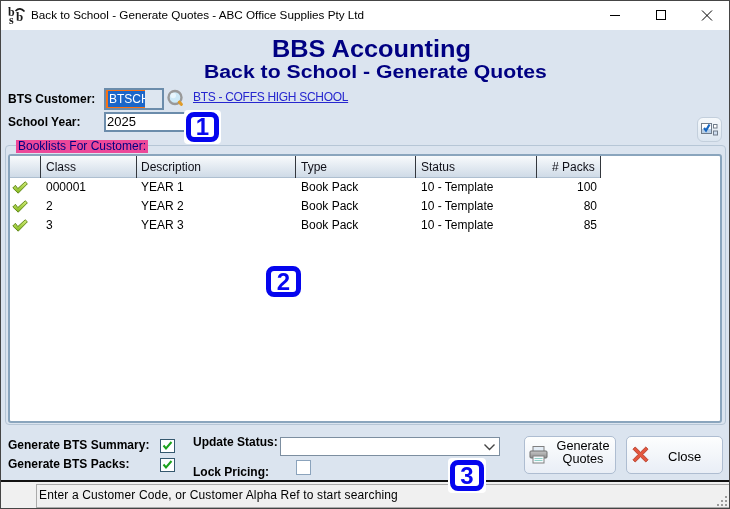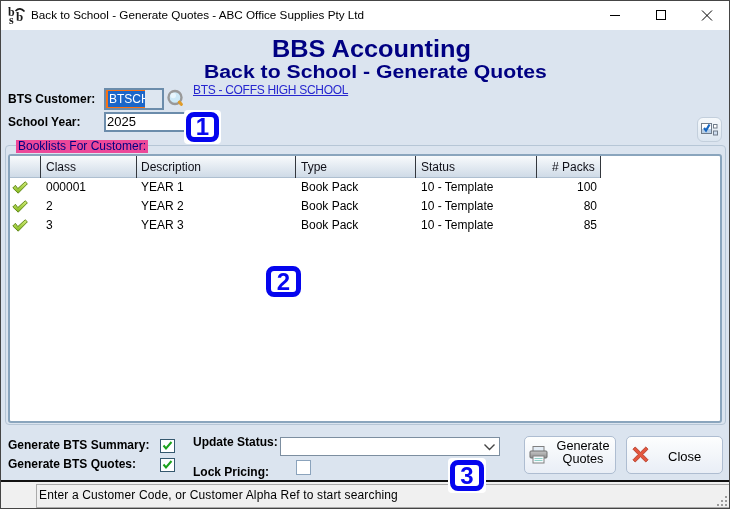--- a/index.html
+++ b/index.html
@@ -9,21 +9,21 @@
   .titlebar { position:absolute; left:1px; top:1px; width:728px; height:29px; background:#fff; }
   .title-text { position:absolute; left:31px; top:0; height:29px; line-height:29px; font-size:11.7px; color:#000; }
   .content { position:absolute; left:1px; top:30px; width:728px; height:450px; background:#dbe4ef; }
   .h1 { position:absolute; left:272px; top:38px; height:23px; line-height:23px; font-size:23px; font-weight:bold; color:#000082; transform:scaleX(1.102); transform-origin:0 0; white-space:nowrap; }
   .h2 { position:absolute; left:204px; top:63px; height:18px; line-height:18px; font-size:18px; font-weight:bold; color:#000082; transform:scaleX(1.178); transform-origin:0 0; white-space:nowrap; }
   .lbl { position:absolute; font-size:12px; font-weight:bold; color:#000; line-height:14px; }
   .field1 { position:absolute; left:104px; top:88px; width:60px; height:22px; border:2px solid #6b8cab; background:#f97316;padding-left:48px; }
   .sel { position:absolute; left:2px; top:1px; width:49px; height:16px; line-height:16px; background:#1b66c9; color:#fff; font-size:12px; padding:0 0 0 1px; overflow:hidden; }
   .caret { position:absolute; left:51px; top:1px; width:2px; height:16px; background:#e8820e; }
   .lens-zone { position:absolute; right:0; top:0; width:17px; height:18px; background:#dde6f0; }
-  .link { position:absolute; left:193px; top:83px; font-size:12px; letter-spacing:-0.3px; color:#2626cf; text-decoration:underline; line-height:14px; }
+  .link { position:absolute; left:193px; top:90px; font-size:12px; letter-spacing:-0.3px; color:#2626cf; text-decoration:underline; line-height:14px; }
   .field2 { position:absolute; left:104px; top:112px; width:82px; height:20px; border:2px solid #6b8cab; background:#fff; font-size:13px; color:#000; line-height:15px; padding-left:1px; }
   .minibtn { position:absolute; left:697px; top:117px; width:25px; height:25px; border:1px solid #c3cfdc; border-radius:6px; background:linear-gradient(#f6f9fc,#dce6f0); }
   .marker { position:absolute; background:#fff; padding:2px; border-radius:4px; }
   .marker .inner { border:5px solid #0505ee; border-radius:8px; background:#fff; width:100%; height:100%; display:flex; align-items:center; justify-content:center; font-size:24px; font-weight:bold; color:#0808f0; font-family:"Liberation Sans",sans-serif; }
   .grouplabel { position:absolute; left:16px; top:140px; font-size:12px; line-height:13px; color:#000082; background:#ec4899; padding:0 2px; z-index:2; }
   .groupbox { position:absolute; left:5px; top:145px; width:721px; height:280px; border:1px solid #b6c6d6; border-radius:4px; }
   .table { position:absolute; left:8px; top:154px; width:714px; height:269px; background:#fff; border:2px solid #8aa5bd; border-radius:3px; }
   .thead { position:absolute; left:10px; top:156px; width:591px; height:22px; background:linear-gradient(#f8fafc,#cfdbe7); border-bottom:1px solid #aebfd0; }
   .th { position:absolute; top:158px; height:19px; line-height:19px; font-size:12px; color:#101018; }
   .vsep { position:absolute; top:156px; width:1px; height:22px; background:#33373d; }
@@ -120,21 +120,21 @@
   <div class="cell" style="left:301px;top:197px">Book Pack</div>
   <div class="cell" style="left:421px;top:197px">10 - Template</div>
   <div class="cell" style="left:500px;top:197px;width:97px;text-align:right">80</div>
   <div class="cell" style="left:46px;top:216px">3</div>
   <div class="cell" style="left:141px;top:216px">YEAR 3</div>
   <div class="cell" style="left:301px;top:216px">Book Pack</div>
   <div class="cell" style="left:421px;top:216px">10 - Template</div>
   <div class="cell" style="left:500px;top:216px;width:97px;text-align:right">85</div>
 
   <div class="lbl" style="left:8px;top:438px">Generate BTS Summary:</div>
-  <div class="lbl" style="left:8px;top:457px">Generate BTS Quotes:</div>
+  <div class="lbl" style="left:8px;top:457px">Generate BTS Packs:</div>
   <div class="lbl" style="left:193px;top:435px">Update Status:</div>
   <div class="lbl" style="left:193px;top:465px">Lock Pricing:</div>
 
   <svg class="abs cbc" style="left:160px;top:439px" width="16" height="15" viewBox="0 0 16 15">
     <rect x="0.5" y="0.5" width="14" height="13" fill="#fff" stroke="#35586e" stroke-width="1"></rect>
     <path d="M3.5 6.5 L6 9.5 L11.5 3" stroke="#1ca21c" stroke-width="2" fill="none"></path>
   </svg>
   <svg class="abs cbc" style="left:160px;top:458px" width="16" height="15" viewBox="0 0 16 15">
     <rect x="0.5" y="0.5" width="14" height="13" fill="#fff" stroke="#35586e" stroke-width="1"></rect>
     <path d="M3.5 6.5 L6 9.5 L11.5 3" stroke="#1ca21c" stroke-width="2" fill="none"></path>

